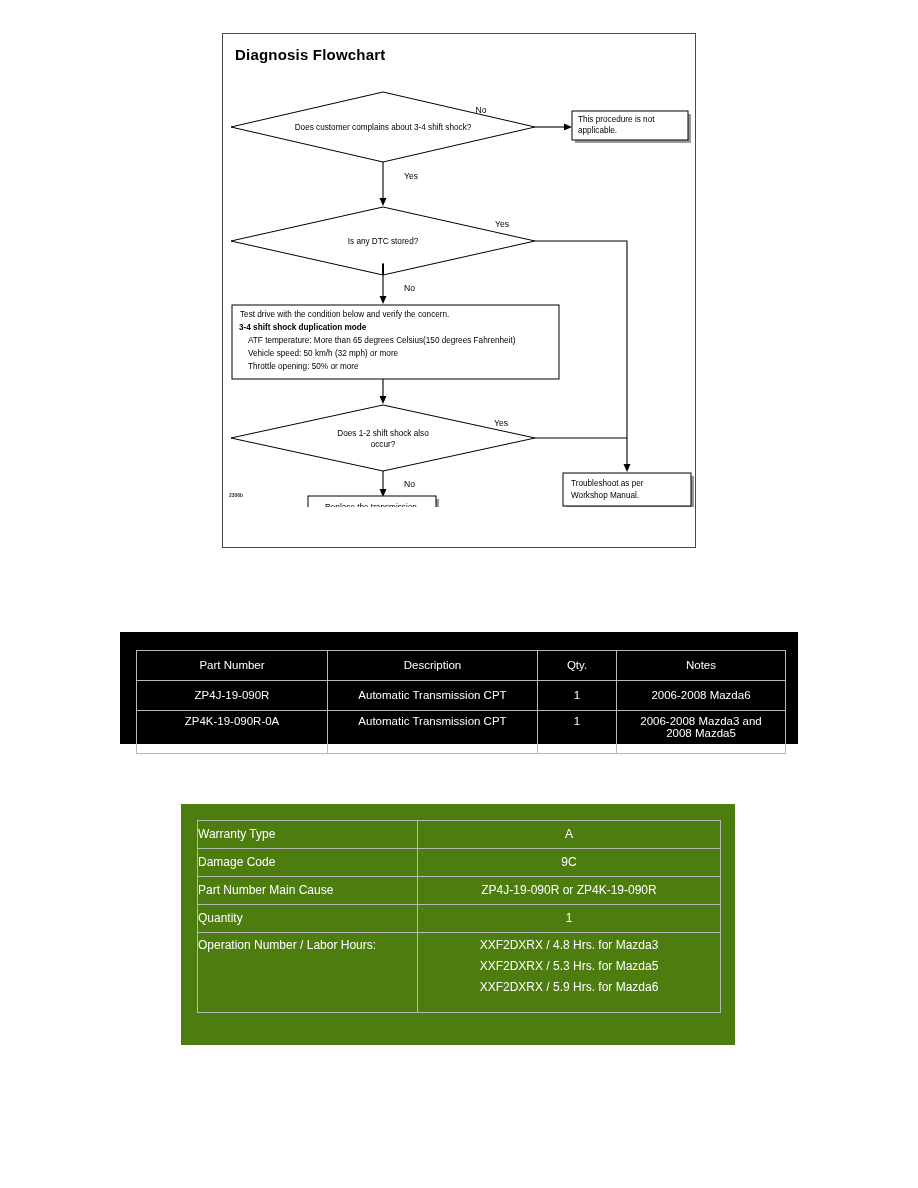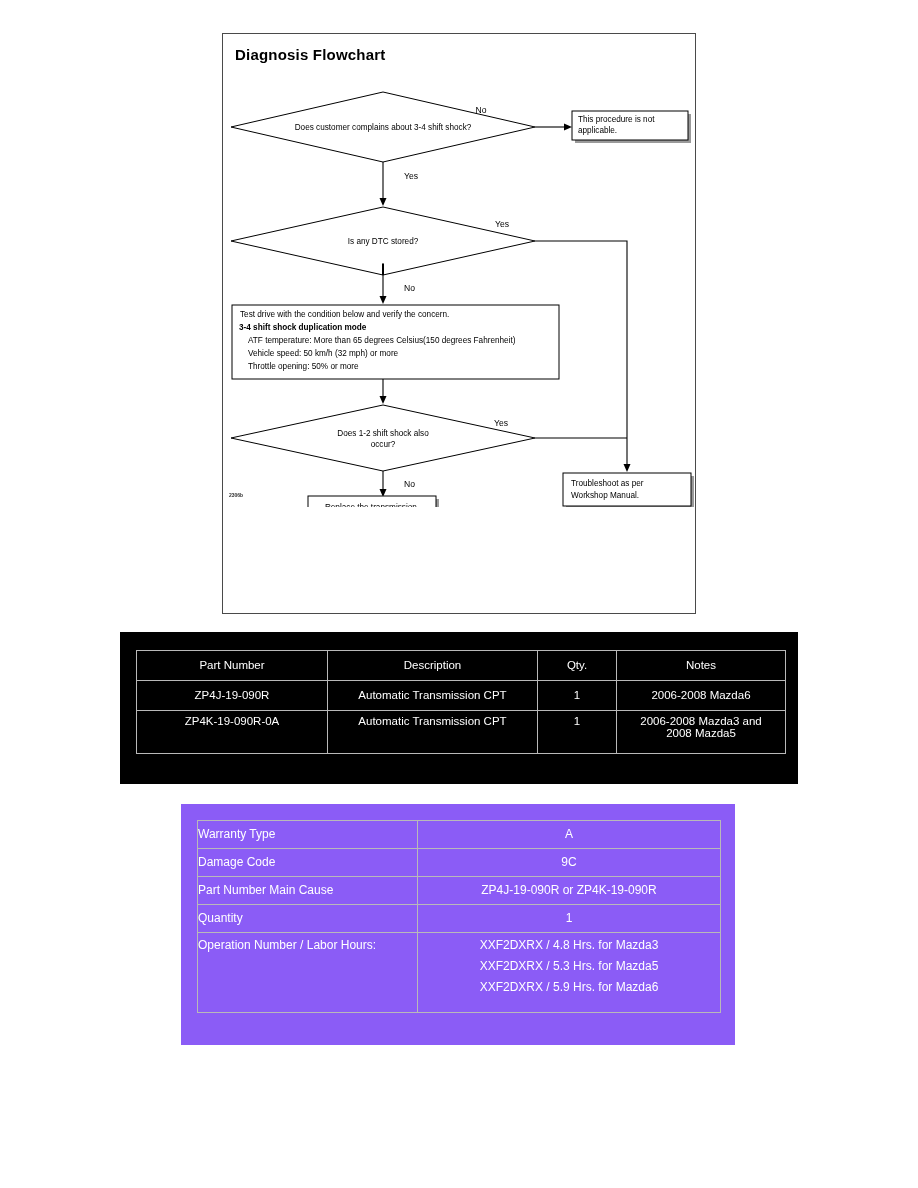--- a/index.html
+++ b/index.html
@@ -16,21 +16,21 @@
     color: #000000;
     overflow: hidden;
   }
 
   
   #flowchart-panel {
     position: absolute;
     left: 222px;
     top: 33px;
     width: 474px;
-    height: 581px;
+    height: 515px;
     border: 1px solid #4a4a4a;
     background: #ffffff;
     box-sizing: border-box;
   }
   #flowchart-title {
     position: absolute;
     left: 12px;
     top: 12px;
     font-size: 15px;
     font-weight: bold;
@@ -78,21 +78,21 @@
     fill: #9a9a9a;
     stroke: none;
   }
 
   
   #parts-block {
     position: absolute;
     left: 120px;
     top: 632px;
     width: 678px;
-    height: 152px;
+    height: 112px;
     background: #000000;
     text-decoration: underline;
   }
   #parts-table {
     position: absolute;
     left: 16px;
     top: 18px;
     width: 629px;
     border-collapse: collapse;
     table-layout: fixed;
@@ -115,21 +115,21 @@
   .col-note { width: 164px; }
   .note-l2 { display: block; margin-top: -1px; }
 
   
   #warranty-block {
     position: absolute;
     left: 181px;
     top: 804px;
     width: 554px;
     height: 241px;
-    background: #8b5cf6;
+    background: #4d7c0f;
   }
   #warranty-table {
     position: absolute;
     left: 16px;
     top: 16px;
     width: 521px;
     border-collapse: collapse;
     table-layout: fixed;
   }
   #warranty-table td {

